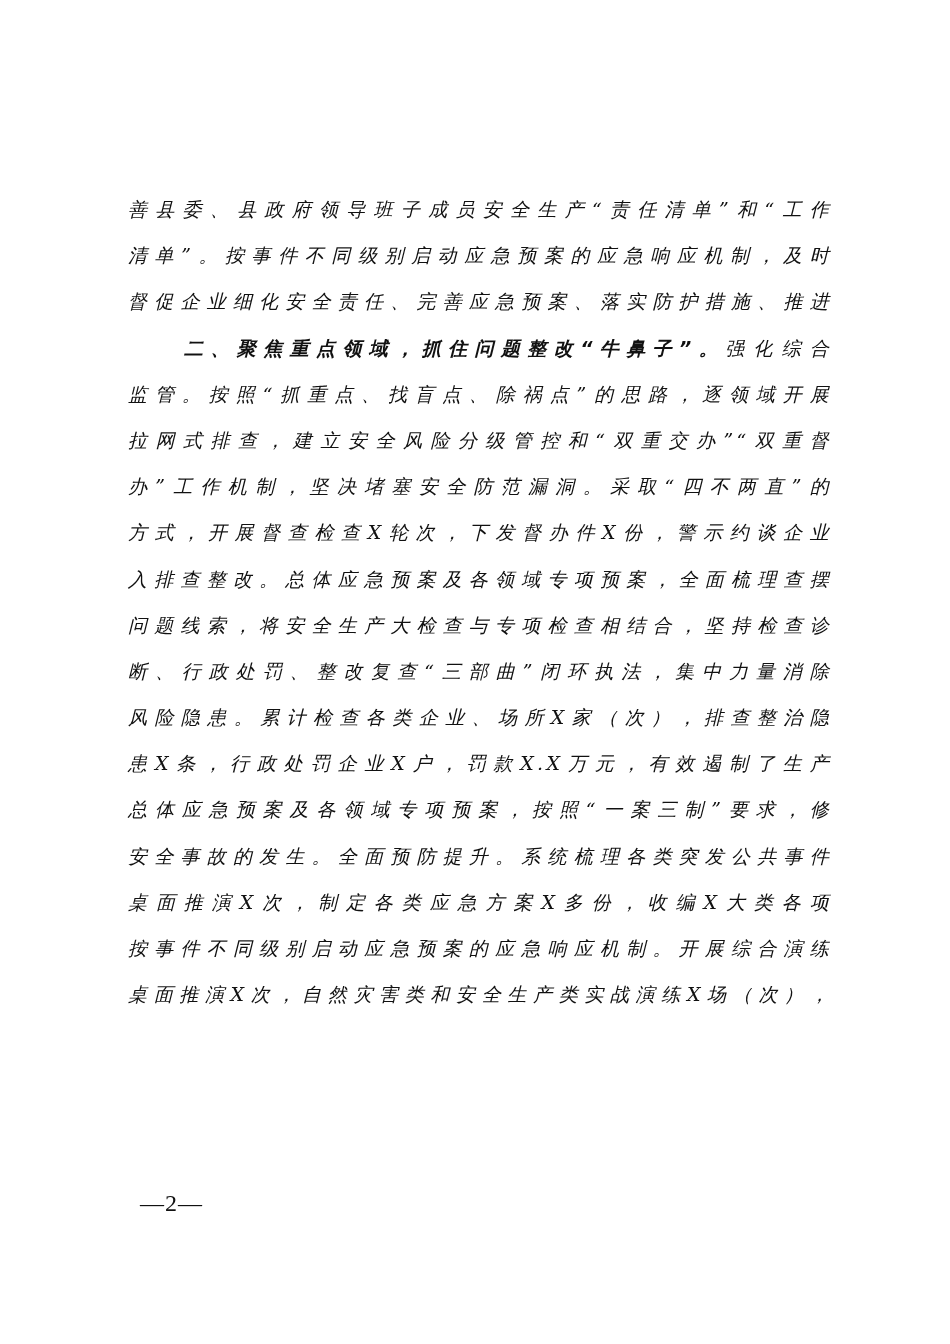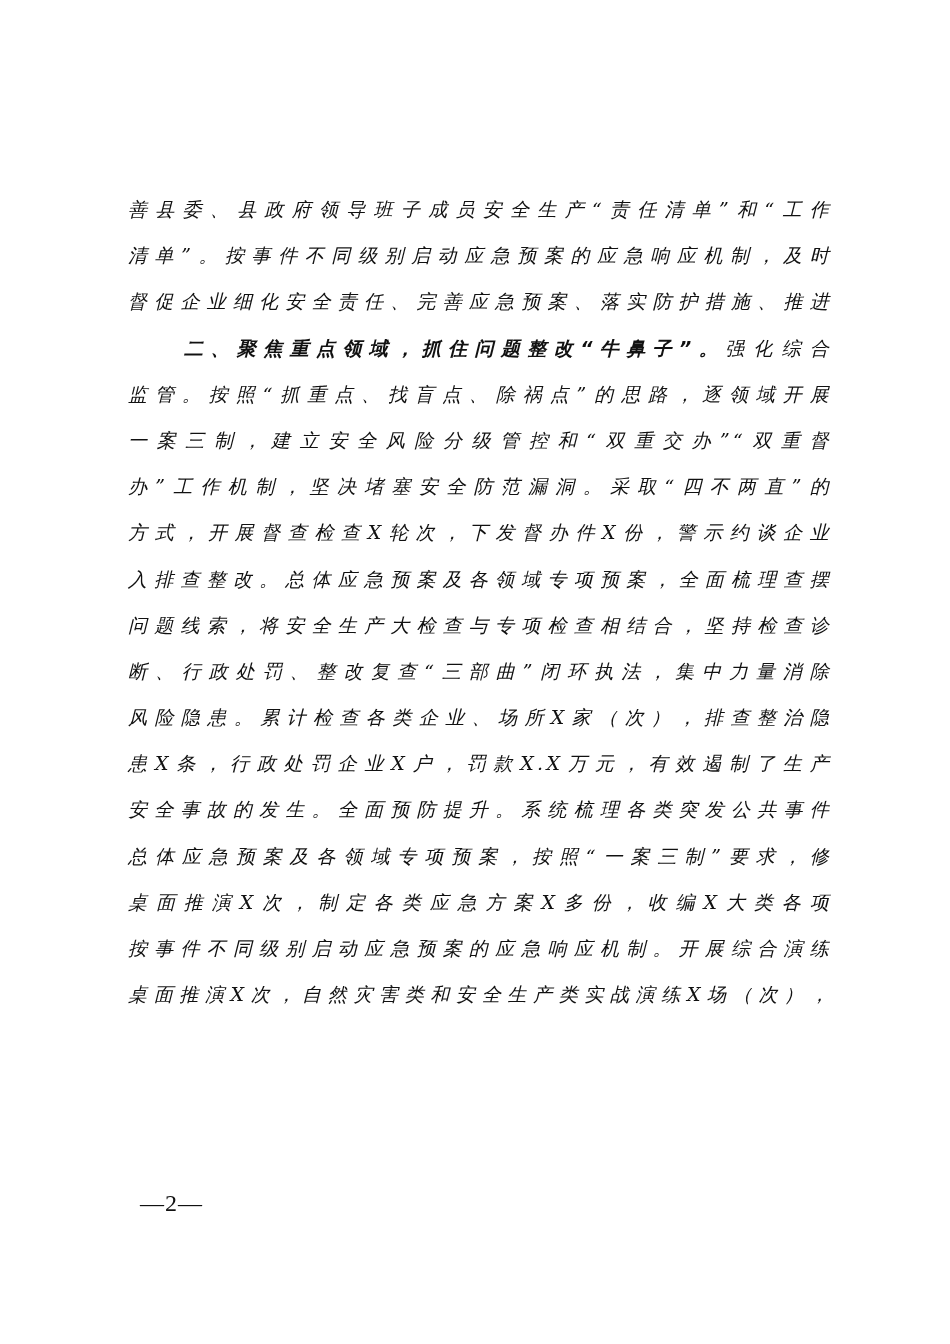--- a/index.html
+++ b/index.html
@@ -25,29 +25,29 @@
 <body>
 
 <div class="page">
   <div class="body-text">
     <span class="line">善县委、县政府领导班子成员安全生产“责任清单”和“工作</span>
     <span class="line">清单”。按事件不同级别启动应急预案的应急响应机制，及时</span>
     <span class="line">督促企业细化安全责任、完善应急预案、落实防护措施、推进</span>
 
     <span class="line indent"><span class="bold">二、聚焦重点领域，抓住问题整改“牛鼻子”。</span><span>强化综合</span></span>
     <span class="line">监管。按照“抓重点、找盲点、除祸点”的思路，逐领域开展</span>
-    <span class="line">一案三制，建立安全风险分级管控和“双重交办”“双重督</span>
+    <span class="line">拉网式排查，建立安全风险分级管控和“双重交办”“双重督</span>
     <span class="line">办”工作机制，坚决堵塞安全防范漏洞。采取“四不两直”的</span>
     <span class="line">方式，开展督查检查X轮次，下发督办件X份，警示约谈企业</span>
     <span class="line">入排查整改。总体应急预案及各领域专项预案，全面梳理查摆</span>
     <span class="line">问题线索，将安全生产大检查与专项检查相结合，坚持检查诊</span>
     <span class="line">断、行政处罚、整改复查“三部曲”闭环执法，集中力量消除</span>
     <span class="line">风险隐患。累计检查各类企业、场所X家（次），排查整治隐</span>
     <span class="line">患X条，行政处罚企业X户，罚款X.X万元，有效遏制了生产</span>
+    <span class="line">总体应急预案及各领域专项预案，按照“一案三制”要求，修</span>
     <span class="line">安全事故的发生。全面预防提升。系统梳理各类突发公共事件</span>
-    <span class="line">总体应急预案及各领域专项预案，按照“一案三制”要求，修</span>
     <span class="line">桌面推演X次，制定各类应急方案X多份，收编X大类各项</span>
     <span class="line">按事件不同级别启动应急预案的应急响应机制。开展综合演练</span>
     <span class="line">桌面推演X次，自然灾害类和安全生产类实战演练X场（次），</span>
   </div>
 
   <div class="page-number">—2—</div>
 </div>
 
 </body></html>

